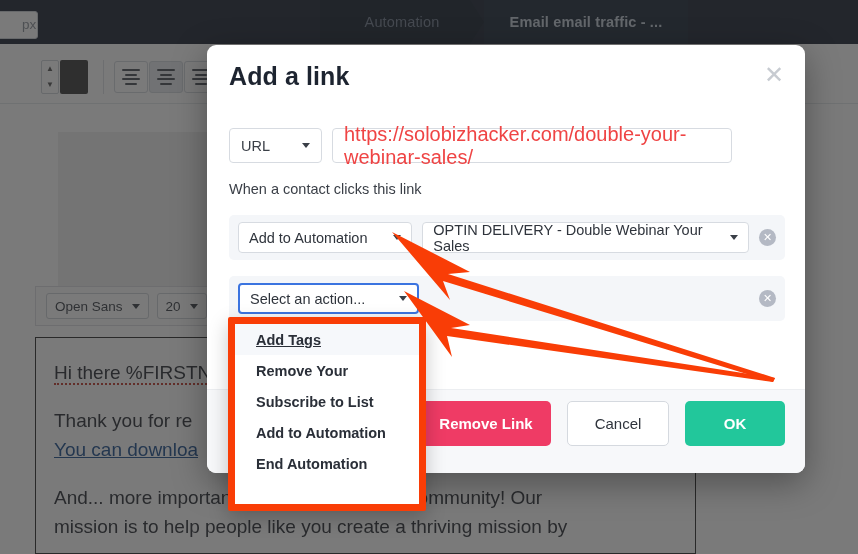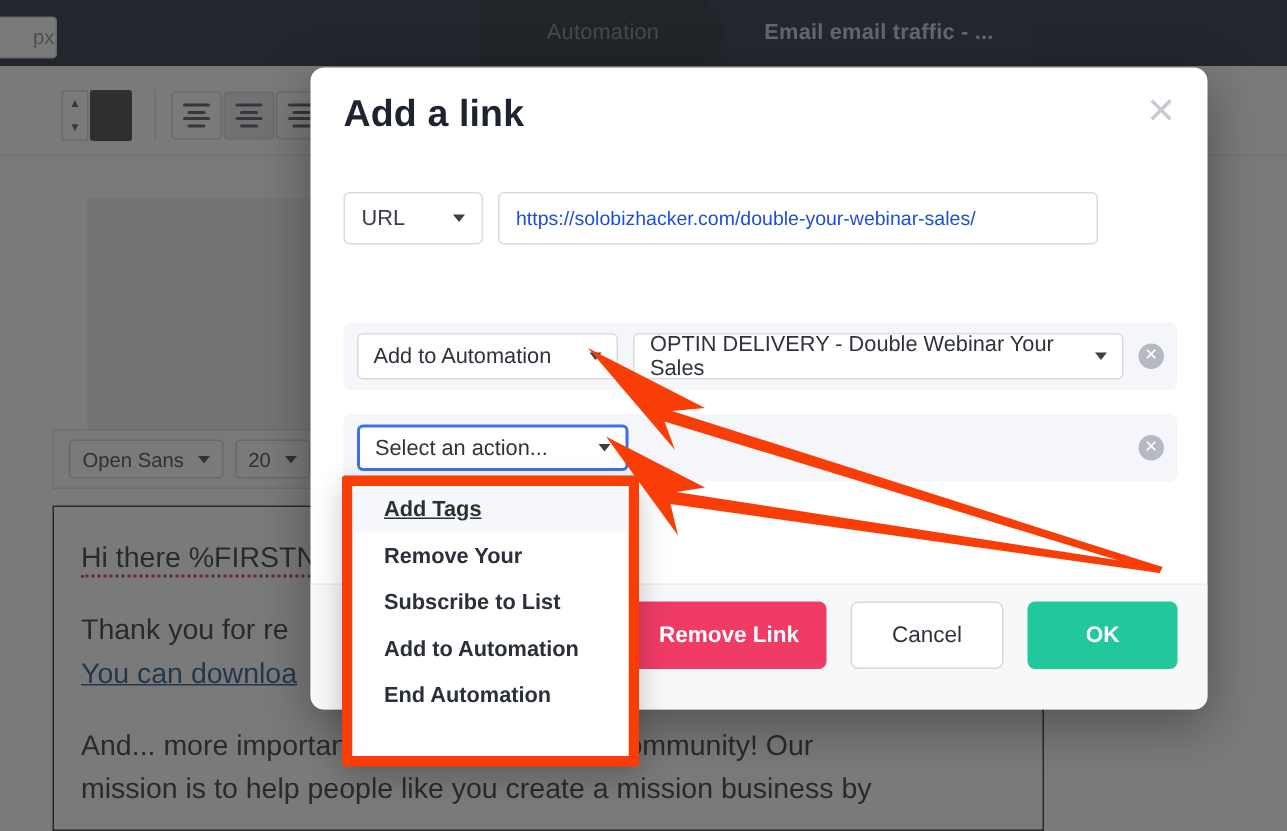--- a/index.html
+++ b/index.html
@@ -112,21 +112,21 @@
 
   .row-url { position: absolute; left: 22px; top: 83px; display: flex; gap: 10px; }
   .sel-url {
     width: 93px; height: 35px; border: 1px solid #d7dbe1; border-radius: 4px; background: #fff;
     display: flex; align-items: center; justify-content: space-between; padding: 0 11px;
     font-size: 14.5px; color: #3a3f47;
   }
   .inp-url {
     width: 400px; height: 35px; border: 1px solid #d7dbe1; border-radius: 4px; background: #fff;
     display: flex; align-items: center; padding: 0 11px;
-    font-size: 13px; color: #1d4ed8;
+    font-size: 20px; color: #ef4444;
   }
 
   .helper {
     position: absolute; left: 22px; top: 136px;
     font-size: 14.5px; color: #3a3f47;
   }
 
   .act-row {
     position: absolute; left: 22px; width: 556px; height: 45px;
     background: #f4f6f9; border-radius: 5px;
@@ -235,38 +235,39 @@
 
     <div class="email-body">
       <div class="eb-line">
         <span class="eb-squiggle">Hi there %FIRSTN</span>
       </div>
       <div class="eb-line eb-tight">Thank you for re</div>
       <div class="eb-line">
         <span class="eb-link">You can downloa</span>
       </div>
       <div class="eb-line eb-tight">And... more importantly... Welcome to our community!  Our</div>
-      <div class="eb-line">mission is to help people like you create a mission business by</div>
+      <div class="eb-line">mission is to help people like you create a thriving mission by</div>
     </div>
   </div>
 
   <div class="dim"></div>
 
   <div class="modal">
     <div class="modal-title">Add a link</div>
     <div class="modal-close">✕</div>
 
     <div class="row-url">
       <div class="sel-url">
         <span>URL</span>
         <span class="caret"></span>
       </div>
       <div class="inp-url" placeholder="Enter a URL">https://solobizhacker.com/double-your-webinar-sales/</div>
     </div>
 
+    <div class="helper">When a contact clicks this link</div>
 
     <div class="act-row r1">
       <div class="sel-action w1">
         <span>Add to Automation</span>
         <span class="caret"></span>
       </div>
       <div class="sel-action w2">
         <span>OPTIN DELIVERY - Double Webinar Your Sales</span>
         <span class="caret"></span>
       </div>

